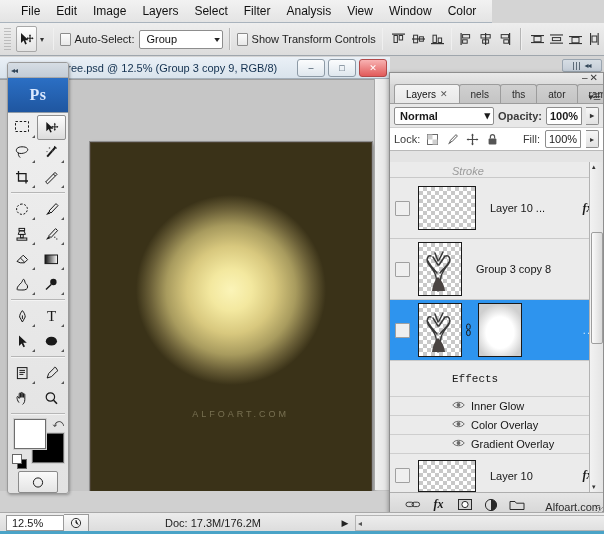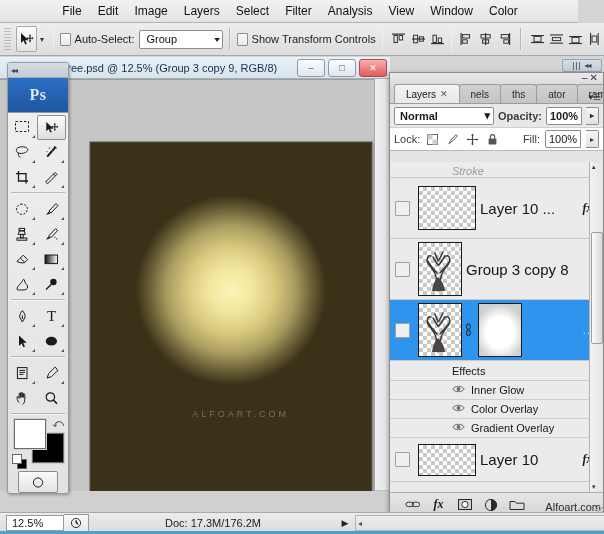--- a/index.html
+++ b/index.html
@@ -8,24 +8,24 @@
     font-family:"Liberation Sans", sans-serif;
     font-size:11px;color:#1a1a1a;
     background:#b8b8b8;
     position:relative;
     -webkit-font-smoothing:none;
   }
   .app{position:absolute;inset:0;background:#d4d4d4;}
 
   
   .menubar{
-    position:absolute;left:0;top:0;width:578px;height:23px;
+    position:absolute;left:0;top:0;width:492px;height:23px;
     background:linear-gradient(#f2f2f2,#e4e4e4);
     border-bottom:1px solid #a9b3bd;
-    display:flex;align-items:center;padding-left:2px;box-sizing:border-box;justify-content:center;
+    display:flex;align-items:center;padding-left:13px;box-sizing:border-box;
   }
   .menubar .mi{padding:3px 8px;font-size:12px;color:#111;white-space:nowrap;}
 
   
   .optionsbar{
     position:absolute;left:0;top:23px;width:604px;height:33px;
     background:linear-gradient(#eeeeee,#dcdcdc);
     border-bottom:1px solid #9fa6ad;
     display:flex;align-items:center;box-sizing:border-box;
   }
@@ -166,27 +166,27 @@
   .lrow.sel{background:#2e94ee;}
   .eye{width:24px;height:61px;display:flex;align-items:center;justify-content:center;flex:0 0 24px;}
   .eyebox{width:13px;height:13px;border:1px solid #a0a0a0;background:#efefef;border-radius:1px;}
   .thumb{width:56px;height:42px;border:1px solid #1a1a1a;background:#fff;flex:0 0 56px;margin-left:4px;position:relative;overflow:hidden;
      background-image:
        linear-gradient(45deg,#c8c8c8 25%,transparent 25%,transparent 75%,#c8c8c8 75%),
        linear-gradient(45deg,#c8c8c8 25%,transparent 25%,transparent 75%,#c8c8c8 75%);
      background-size:8px 8px;background-position:0 0,4px 4px;background-color:#fff;}
   .thumb.tall{width:42px;height:52px;flex:0 0 42px;}
   .thumb.mask{background-image:none;background:radial-gradient(ellipse 60% 55% at 50% 55%,#ffffff 55%,#efefef 70%,#cfcfcf 100%);}
-  .lname{flex:1;font-size:15px;color:#161616;padding-left:4px;white-space:nowrap;overflow:hidden;}
+  .lname{flex:1;font-size:11px;color:#161616;padding-left:14px;white-space:nowrap;overflow:hidden;}
   .fxmark{font-family:"Liberation Serif",serif;font-style:italic;font-weight:bold;font-size:12px;color:#1a1a1a;padding-right:3px;}
   .caret{font-size:7px;color:#333;padding-right:6px;}
   .linkico{width:12px;flex:0 0 12px;display:flex;align-items:center;justify-content:center;}
   .fxlist{background:#ebebeb;}
-  .fxhead{height:20px;display:flex;align-items:center;padding-left:62px;font-size:11px;color:#161616;
-     border-bottom:1px solid #cecece;box-sizing:border-box;}
+  .fxhead{height:36px;display:flex;align-items:center;padding-left:62px;font-size:11px;color:#161616;
+     border-bottom:1px solid #cecece;box-sizing:border-box;font-family:Liberation Mono, monospace;}
   .fxitem{height:19px;display:flex;align-items:center;padding-left:62px;gap:6px;font-size:11px;color:#161616;
      border-bottom:1px solid #cecece;box-sizing:border-box;}
   .panel-scroll{position:absolute;right:0;top:89px;width:13px;height:330px;
      background:linear-gradient(to right,#f2f2f2,#e4e4e4);border-left:1px solid #b2b2b2;}
   .panel-scroll .thumbbar{position:absolute;left:1px;top:70px;width:10px;height:110px;
      background:linear-gradient(to right,#fbfbfb,#d9d9d9);border:1px solid #9e9e9e;border-radius:2px;}
   .panel-scroll .up,.panel-scroll .dn{position:absolute;left:2px;font-size:7px;color:#333;}
   .panel-scroll .up{top:1px;} .panel-scroll .dn{bottom:1px;}
   .panel-foot{position:absolute;left:0;bottom:0;width:215px;height:24px;
      background:linear-gradient(#e6e6e6,#d5d5d5);border-top:1px solid #aeaeae;

